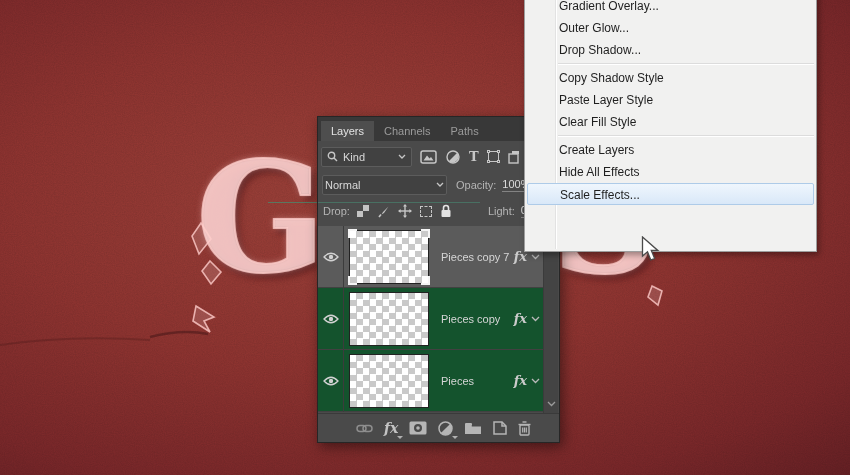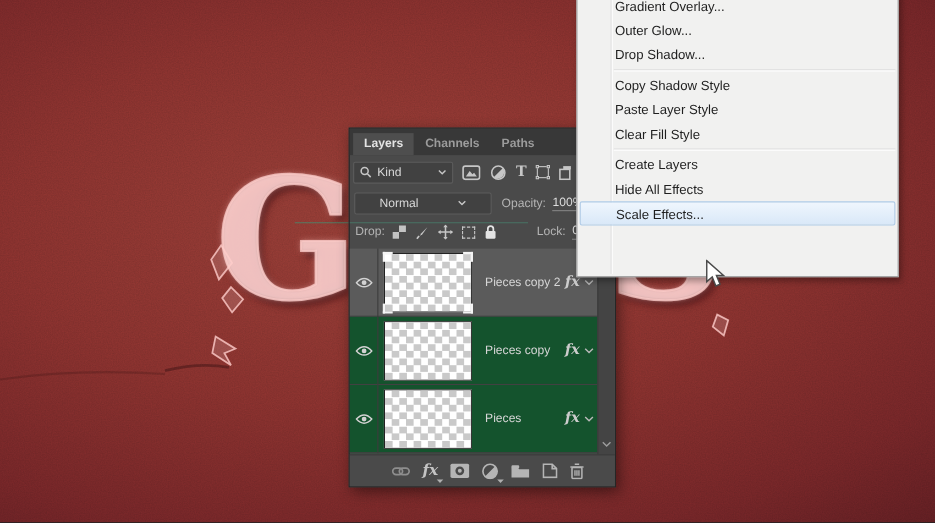--- a/index.html
+++ b/index.html
@@ -30,36 +30,36 @@
     background:rgba(60,150,120,.65); z-index:6; }
 
   
   .panel {
     position:absolute; left:317px; top:116px; width:243px; height:327px;
     background:#4a4a4a; border:1px solid #262626; z-index:10;
     box-shadow: 3px 4px 12px rgba(0,0,0,.45);
     color:#c9c9c9; font-size:11px;
   }
   .tabbar { position:absolute; left:0; top:0; right:0; height:24px; background:#383838; display:flex; }
-  .tab { margin-top:4px; height:20px; line-height:20px; padding:0 10px; color:#9b9b9b; font-size:11px;font-weight:bold; }
+  .tab { margin-top:4px; height:20px; line-height:20px; padding:0 10px; color:#9b9b9b; font-size:11px; }
   .tab.active { background:#4e4e4e; color:#e4e4e4; margin-left:3px; }
 
   .guide-panel { position:absolute; left:0; top:85px; width:162px; height:1px; background:rgba(70,150,122,.5); }
 
   .row { position:absolute; left:0; right:0; display:flex; align-items:center; }
   .filter-row { top:29px; height:21px; padding-left:3px; }
   .blend-row  { top:57px; height:21px; padding-left:4px; }
   .lock-row   { top:84px; height:20px; padding-left:5px; }
 
   .selbox {
     height:20px; background:#414141; border:1px solid #5c5c5c; border-radius:2px;
     display:flex; align-items:center; color:#d8d8d8;
   }
   .kind-box { width:91px; padding:0 5px; gap:5px; }
-  .blend-box { width:125px; padding:0 22px; }
+  .blend-box { width:125px; padding:0 2px; }
   .selbox .spacer { flex:1; }
   .filter-icons { display:flex; align-items:center; gap:9px; margin-left:8px; }
   .t-glyph { font-weight:bold; font-size:13px; color:#c6c6c6; font-family:"DejaVu Serif",serif; }
   .shape-ico { width:11px; height:11px; border:1px solid #c6c6c6; position:relative; }
   .shape-ico i { position:absolute; width:3px; height:3px; background:#4a4a4a; border:1px solid #c6c6c6; }
   .shape-ico i.tl{left:-2px;top:-2px}.shape-ico i.tr{right:-2px;top:-2px}
   .shape-ico i.bl{left:-2px;bottom:-2px}.shape-ico i.br{right:-2px;bottom:-2px}
 
   .lbl { color:#b4b4b4; }
   .val { color:#dcdcdc; border-bottom:1px solid #838383; padding-bottom:1px; }
@@ -225,41 +225,41 @@
             <polygon points="0,7 2.6,5 2.6,9"></polygon>
               <polygon points="14,7 11.4,5 11.4,9"></polygon>
           </g>
         </svg>
         <span class="artboard-ico"></span>
         <svg width="12" height="14" viewBox="0 0 12 14">
           <path d="M3.5,6 V4 a2.5,2.5 0 0 1 5,0 V6" fill="none" stroke="#e4e4e4" stroke-width="1.6"></path>
           <rect x="1.5" y="6" width="9" height="7" rx="1" fill="#e4e4e4"></rect>
         </svg>
       </div>
-      <span class="lbl fill-lbl">Lock:</span>
+      <span class="lbl fill-lbl">Light:</span>
       <span class="val fill-val">0%</span>
     </div>
 
     <div class="layer-list">
 
       <div class="layer-row selected" style="top:0">
         <div class="eye-col">
           <svg width="16" height="10" viewBox="0 0 16 10">
             <path d="M1,5 Q8,-2.5 15,5 Q8,12.5 1,5 Z" fill="none" stroke="#d2d2d2" stroke-width="1.3"></path>
             <circle cx="8" cy="5" r="2.2" fill="#d2d2d2"></circle>
           </svg>
         </div>
         <div class="thumb">
           <div class="checker"></div>
           <i class="c tl"></i>
             <i class="c tr"></i>
             <i class="c bl"></i>
             <i class="c br"></i>
         </div>
-        <span class="layer-name">Pieces copy 2</span>
+        <span class="layer-name">Pieces copy 7</span>
         <span class="fx-glyph">fx</span>
         <svg class="row-chev" width="9" height="6" viewBox="0 0 9 6">
           <polyline points="1,1 4.5,4.5 8,1" fill="none" stroke="#b9b9b9" stroke-width="1.3"></polyline>
         </svg>
       </div>
 
       <div class="layer-row" style="top:62px">
         <div class="eye-col">
           <svg width="16" height="10" viewBox="0 0 16 10">
             <path d="M1,5 Q8,-2.5 15,5 Q8,12.5 1,5 Z" fill="none" stroke="#d2d2d2" stroke-width="1.3"></path>

